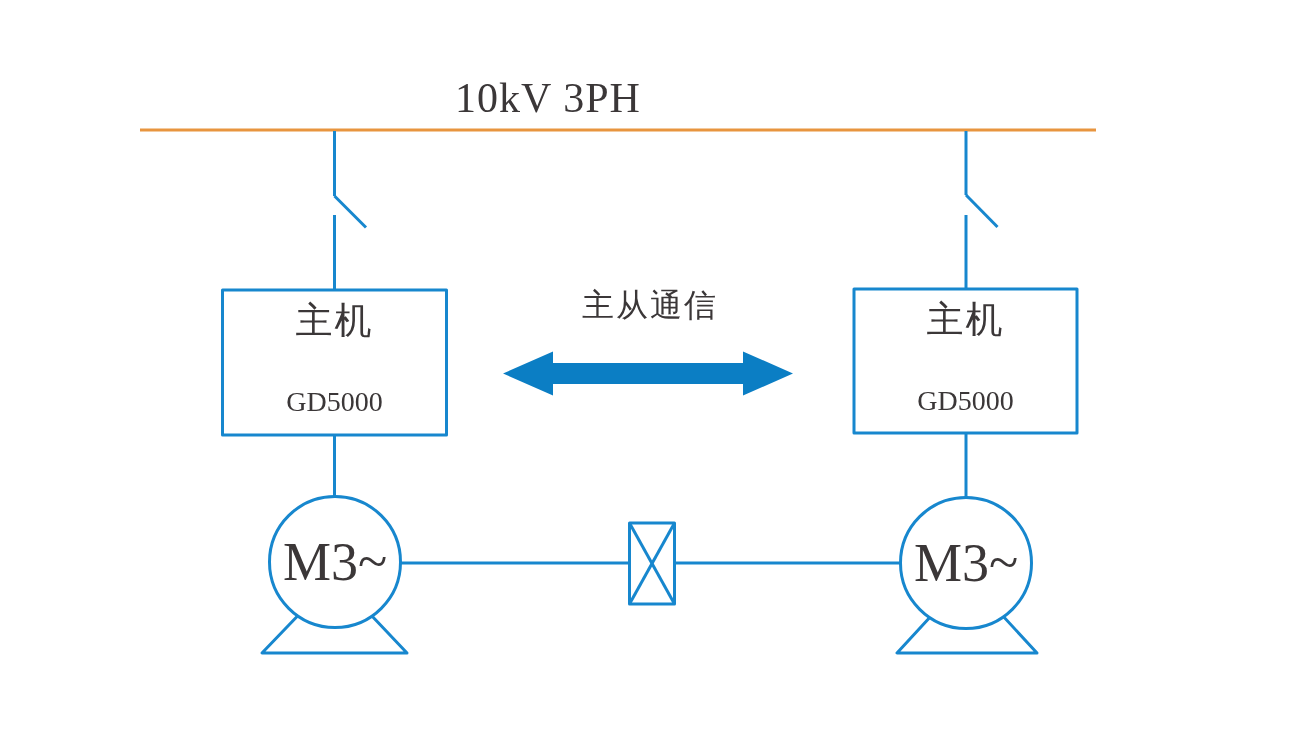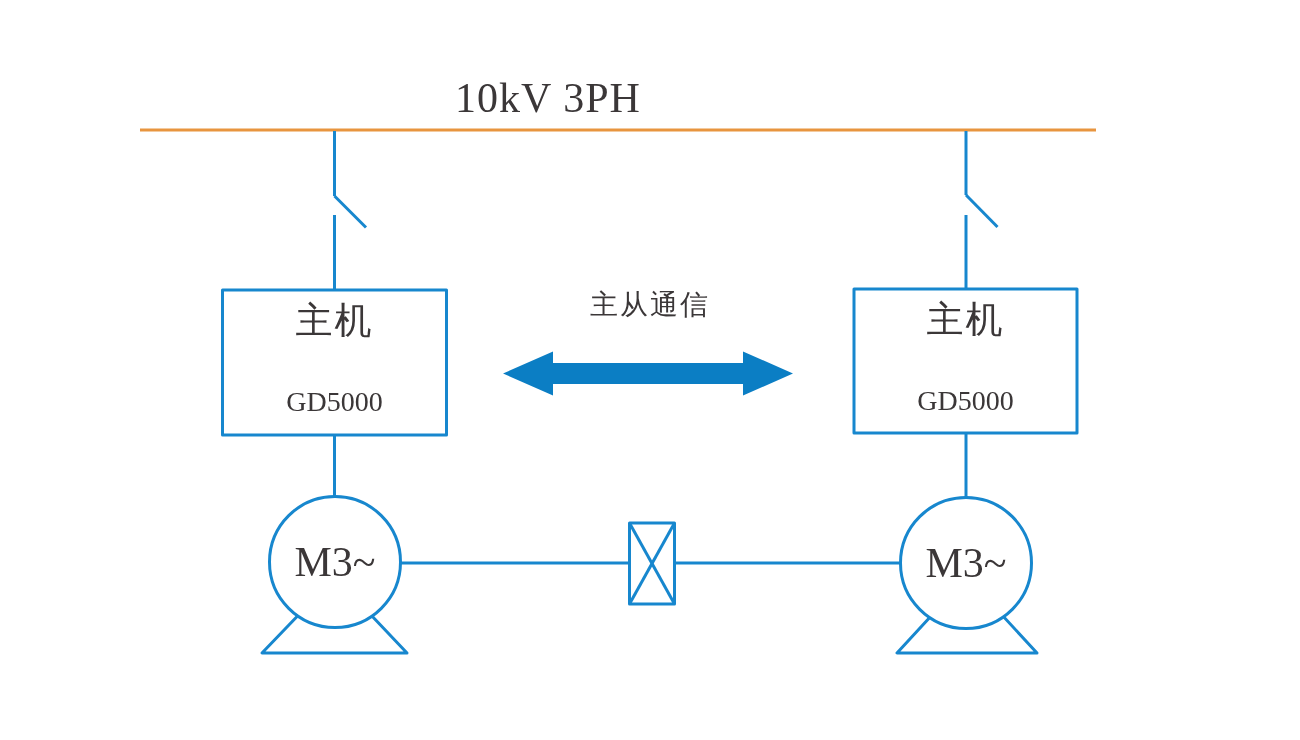--- a/index.html
+++ b/index.html
@@ -9,28 +9,28 @@
     font-family:Liberation Serif, serif;
     color:var(--text-dark,#3b3738);
   }
   .stage svg{position:absolute;left:0;top:0;width:1300px;height:740px;}
   .stroke-blue{stroke:var(--line-blue,#1787CE);stroke-width:3;fill:none;stroke-linejoin:round;}
   .fill-white{fill:#ffffff;}
   .stroke-orange{stroke:var(--bus-orange,#E8953F);stroke-width:3;fill:none;}
   .arrow-fill{fill:var(--arrow-blue,#0B7EC4);stroke:none;}
   .lbl{position:absolute;text-align:center;white-space:nowrap;}
   .lbl-bus{left:0;right:0;top:76px;font-size:42px;line-height:44px;letter-spacing:1px;}
-  .lbl-comm{left:450px;width:400px;top:284px;font-size:28px;line-height:42px;letter-spacing:2px;}
+  .lbl-comm{left:450px;width:400px;top:284px;font-size:32px;line-height:42px;letter-spacing:2px;}
   .lbl-drive-name{font-size:37px;line-height:40px;letter-spacing:2px;}
   .lbl-drive-model{font-size:28px;line-height:46px;}
   .drive-left .lbl-drive-name{left:222px;width:225px;top:301px;}
   .drive-left .lbl-drive-model{left:222px;width:225px;top:379px;}
   .drive-right .lbl-drive-name{left:854px;width:223px;top:300px;}
   .drive-right .lbl-drive-model{left:854px;width:223px;top:378px;}
-  .lbl-motor{font-size:42px;line-height:50px;}
+  .lbl-motor{font-size:54px;line-height:50px;}
   .lbl-motor-left{left:255px;width:160px;top:537px;}
   .lbl-motor-right{left:886px;width:160px;top:538px;}
 </style>
 </head>
 <body>
 
 <div class="stage">
 
   <svg viewBox="0 0 1300 740">
 

